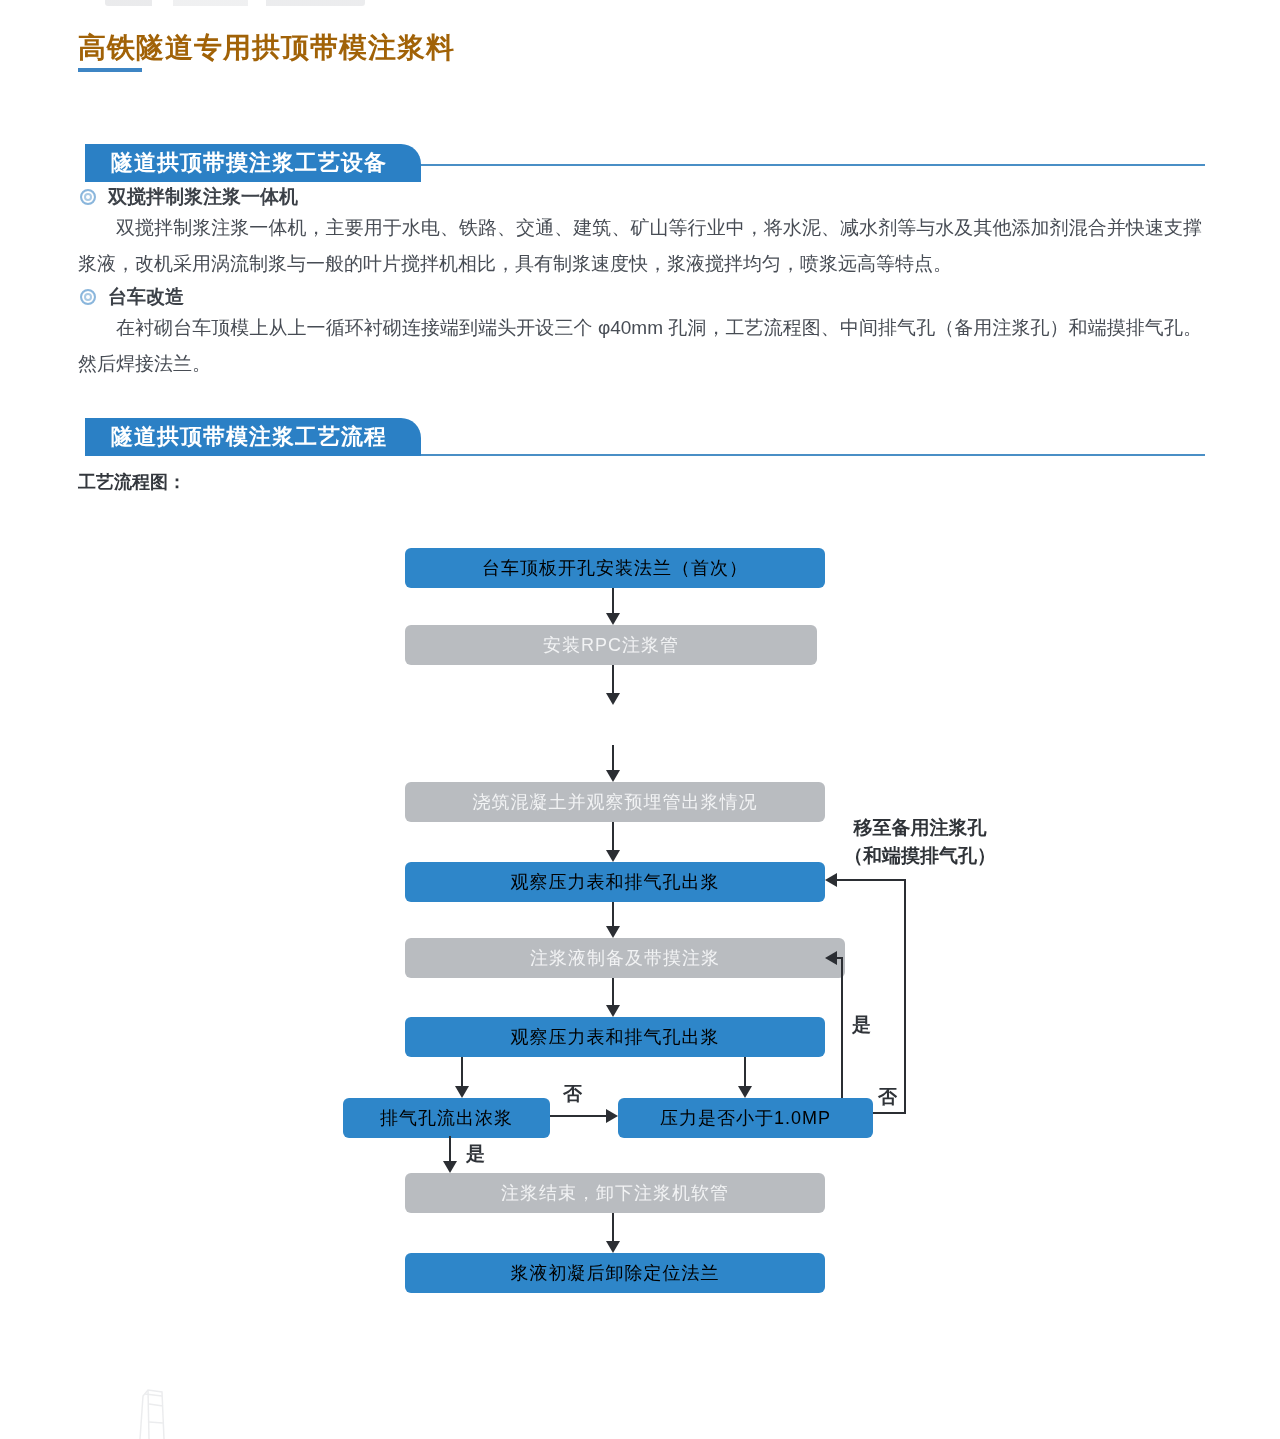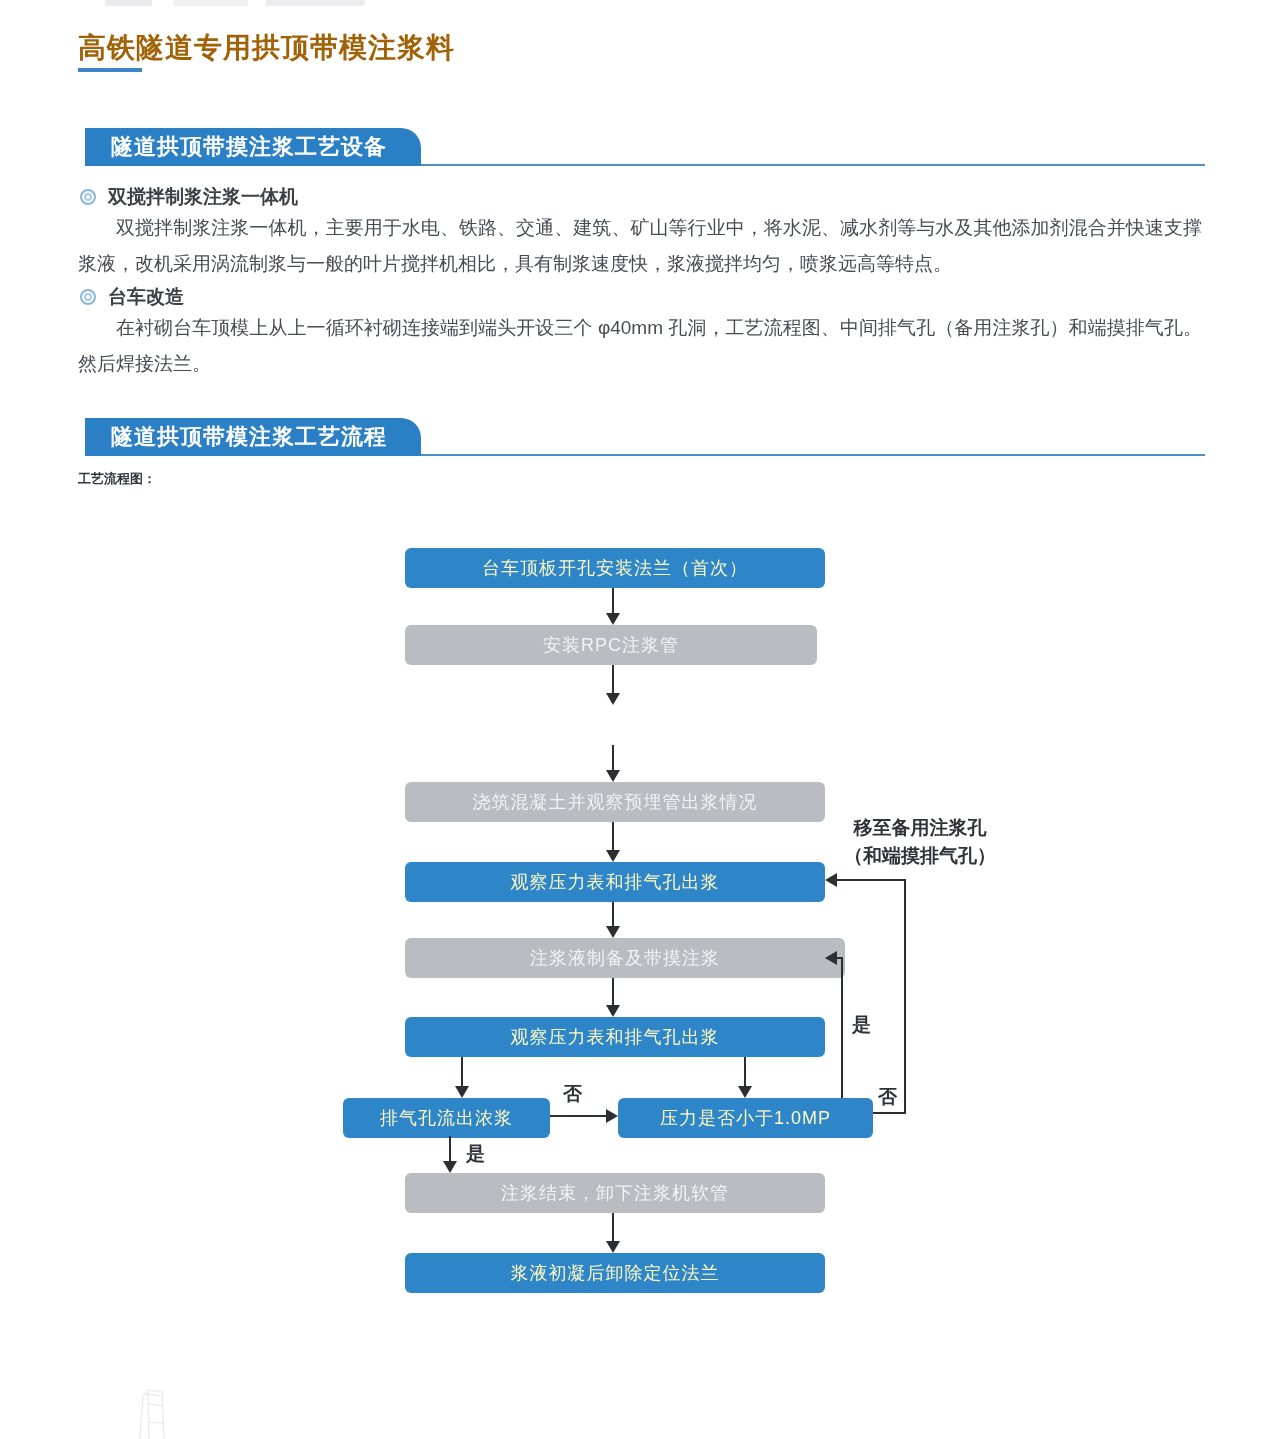--- a/index.html
+++ b/index.html
@@ -22,24 +22,24 @@
 
   
   .bullet-row{position:absolute;left:80px;display:flex;align-items:center;gap:12px;}
   .ring{width:12px;height:12px;border:2px solid #8ab6dc;border-radius:50%;
     box-shadow:inset 0 0 0 2px #ffffff, inset 0 0 0 4px #a9c9e4;flex:0 0 auto;}
   .bullet-title{font-size:19px;font-weight:bold;color:#3c4148;}
 
   .para{position:absolute;left:78px;width:1124px;font-size:19px;line-height:36px;
     color:#474c54;text-indent:2em;text-align:justify;}
 
-  .flow-caption{position:absolute;left:78px;top:470px;font-size:13px;font-weight:bold;color:#33373d;}
+  .flow-caption{position:absolute;left:78px;top:470px;font-size:18px;font-weight:bold;color:#33373d;}
 
   
-  .node{position:absolute;height:40px;border-radius:6px;color:#fef9c3;font-size:18px;
+  .node{position:absolute;height:40px;border-radius:6px;color:#000000;font-size:18px;
     display:flex;align-items:center;justify-content:center;letter-spacing:1px;}
   .node.blue{background:#2e86c9;}
   .node.gray{background:#b9bcc0;color:#f2f3f4;}
 
   .vline,.hline{position:absolute;background:#2b2e33;}
   .vline{width:2px;}
   .hline{height:2px;}
   .arr-down{position:absolute;width:0;height:0;border-left:7px solid transparent;
     border-right:7px solid transparent;border-top:12px solid #2b2e33;}
   .arr-right{position:absolute;width:0;height:0;border-top:7px solid transparent;
@@ -57,21 +57,21 @@
 <body>
 
 <div class="page">
 
   <div class="scan-smudge"></div>
 
   <div class="doc-title">高铁隧道专用拱顶带模注浆料</div>
   <div class="title-dash"></div>
 
   <div class="banner-line" style="top:164px;"></div>
-  <div class="banner" style="top:128px;">隧道拱顶带摸注浆工艺设备</div>
+  <div class="banner" style="top:144px;">隧道拱顶带摸注浆工艺设备</div>
 
   <div class="bullet-row" style="top:184px;">
     <span class="ring"></span>
     <span class="bullet-title">双搅拌制浆注浆一体机</span>
   </div>
   <div class="para" style="top:210px;">双搅拌制浆注浆一体机，主要用于水电、铁路、交通、建筑、矿山等行业中，将水泥、减水剂等与水及其他添加剂混合并快速支撑浆液，改机采用涡流制浆与一般的叶片搅拌机相比，具有制浆速度快，浆液搅拌均匀，喷浆远高等特点。</div>
 
   <div class="bullet-row" style="top:284px;">
     <span class="ring"></span>
     <span class="bullet-title">台车改造</span>

